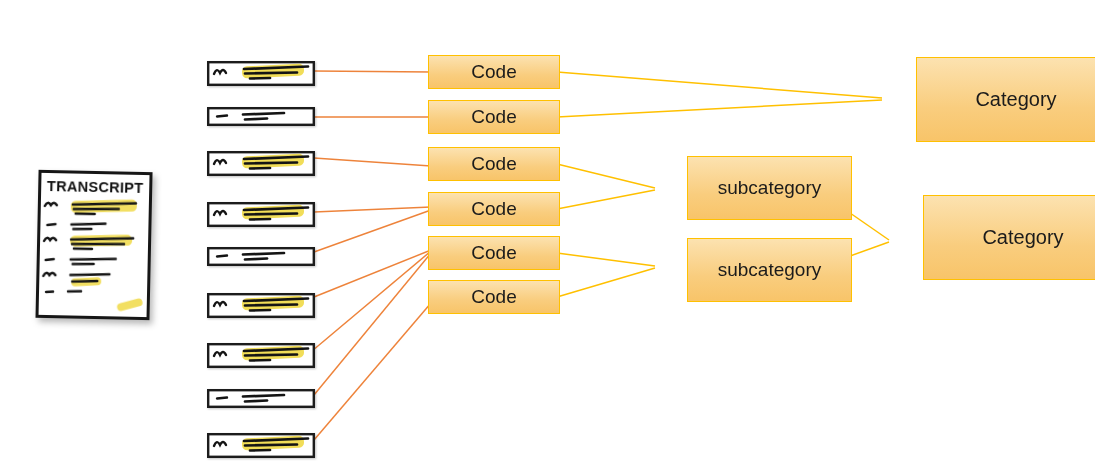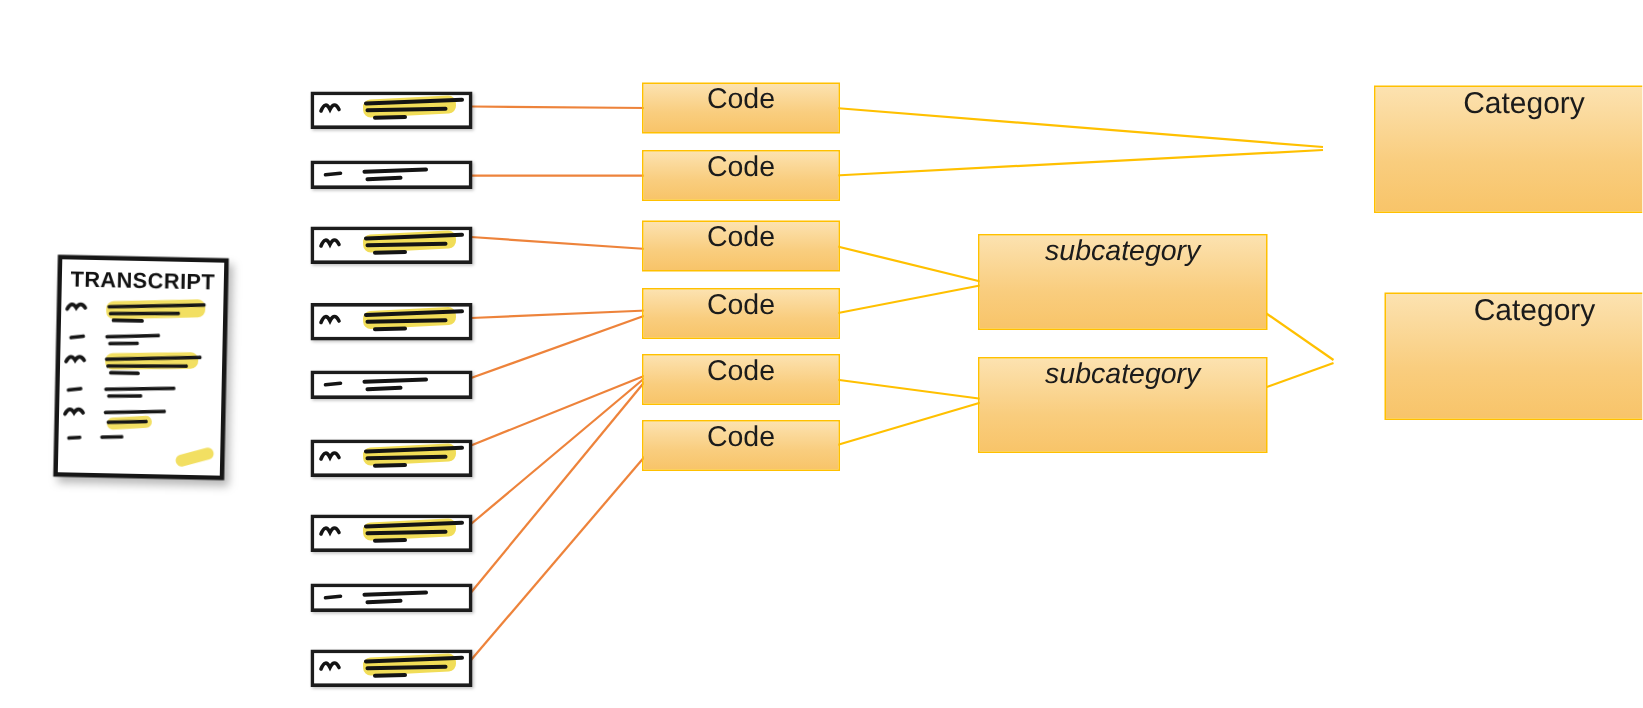--- a/index.html
+++ b/index.html
@@ -1,23 +1,23 @@
 <!DOCTYPE html>
 <html><head>
 <meta charset="utf-8">
 <style>
   html,body{margin:0;padding:0;background:#fff;}
   .canvas{position:relative;width:1095px;height:472px;background:#ffffff;overflow:hidden;
           font-family:"Liberation Sans",sans-serif;}
   svg.connectors{position:absolute;left:0;top:0;width:1095px;height:472px;}
-  .box{position:absolute;display:flex;align-items:flex-start;justify-content:center;
+  .box{position:absolute;display:flex;align-items:center;justify-content:center;
        background:linear-gradient(180deg,#FCE2B0 0%,#F9CD7E 60%,#F8C469 100%);
        border:1.6px solid #FFC000;color:#1b1b1b;box-sizing:border-box;}
   .code-box{left:428px;width:132px;height:34px;font-size:19px;}
-  .subcat-box{left:652px;width:193px;height:64px;font-size:19px;font-style:italic;}
+  .subcat-box{left:687px;width:165px;height:64px;font-size:19px;}
   .cat-box{width:200px;height:85px;font-size:20px;margin-left:36px;}
   .strip{position:absolute;left:207px;filter:drop-shadow(1px 1.5px 1px rgba(0,0,0,.25));}
   .transcript{position:absolute;left:36px;top:170px;transform:rotate(1.2deg);
               filter:drop-shadow(3px 4px 3px rgba(0,0,0,.28));}
   .lbl{pointer-events:none;}
 </style>
 </head>
 <body>
 
 <div class="canvas">

